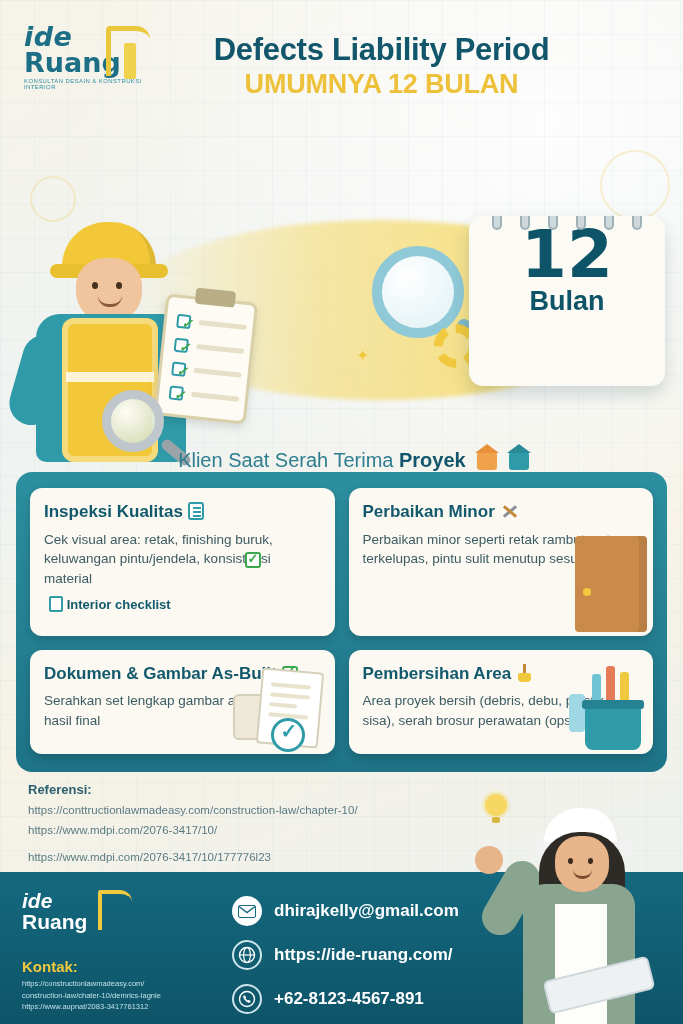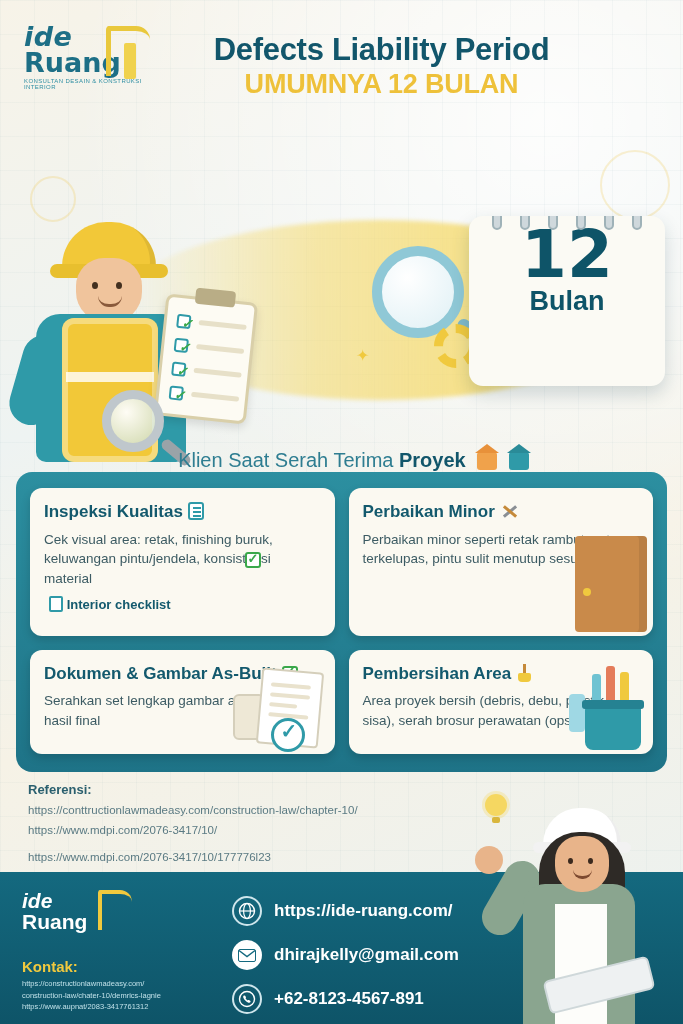--- a/index.html
+++ b/index.html
@@ -456,37 +456,37 @@
     <div class="footer-logo">
       <div class="footer-mark"></div>
       <div class="fl1">ide</div>
       <div class="fl2">Ruang</div>
     </div>
     <div class="kontak">Kontak:</div>
     <div class="kontak-sub">https://constructionlawmadeasy.com/ construction-law/chater-10/demrics-lagnie https://www.aupnat/2083-3417761312</div>
 
     <div class="contact-list">
       <div class="crow">
+        <span class="cicon mail">
+          <svg width="18" height="13" viewBox="0 0 18 13">
+              <rect x="0.5" y="0.5" width="17" height="12" rx="1.5" fill="#ffffff" stroke="#14697f"></rect>
+              <path d="M1 1.5 L9 7.5 L17 1.5" fill="none" stroke="#14697f" stroke-width="1.4"></path>
+            </svg>
+        </span>
+        <span class="ctext">dhirajkelly@gmail.com</span>
+      </div>
+      <div class="crow">
         <span class="cicon globe">
           <svg width="18" height="18" viewBox="0 0 18 18">
               <circle cx="9" cy="9" r="7.5" fill="none" stroke="#ffffff" stroke-width="1.4"></circle>
               <ellipse cx="9" cy="9" rx="3.4" ry="7.5" fill="none" stroke="#ffffff" stroke-width="1.2"></ellipse>
               <path d="M1.8 9h14.4" stroke="#ffffff" stroke-width="1.2"></path>
             </svg>
         </span>
         <span class="ctext">https://ide-ruang.com/</span>
-      </div>
-      <div class="crow">
-        <span class="cicon mail">
-          <svg width="18" height="13" viewBox="0 0 18 13">
-              <rect x="0.5" y="0.5" width="17" height="12" rx="1.5" fill="#ffffff" stroke="#14697f"></rect>
-              <path d="M1 1.5 L9 7.5 L17 1.5" fill="none" stroke="#14697f" stroke-width="1.4"></path>
-            </svg>
-        </span>
-        <span class="ctext">dhirajkelly@gmail.com</span>
       </div>
       <div class="crow">
         <span class="cicon wa">
           <svg width="18" height="18" viewBox="0 0 18 18">
               <circle cx="9" cy="9" r="7.5" fill="none" stroke="#ffffff" stroke-width="1.4"></circle>
               <path d="M6 5.5c.6-.3 1.2 0 1.5.7l.4 1c.2.4 0 .8-.3 1 .4 1 1.2 1.8 2.2 2.2.2-.3.6-.5 1-.3l1 .4c.7.3 1 .9.7 1.5-.3.7-1.2 1-2.1.7C8 11.8 6.2 10 5.3 7.6c-.3-.9 0-1.8.7-2.1z" fill="#ffffff"></path>
             </svg>
         </span>
         <span class="ctext">+62-8123-4567-891</span>
       </div>

